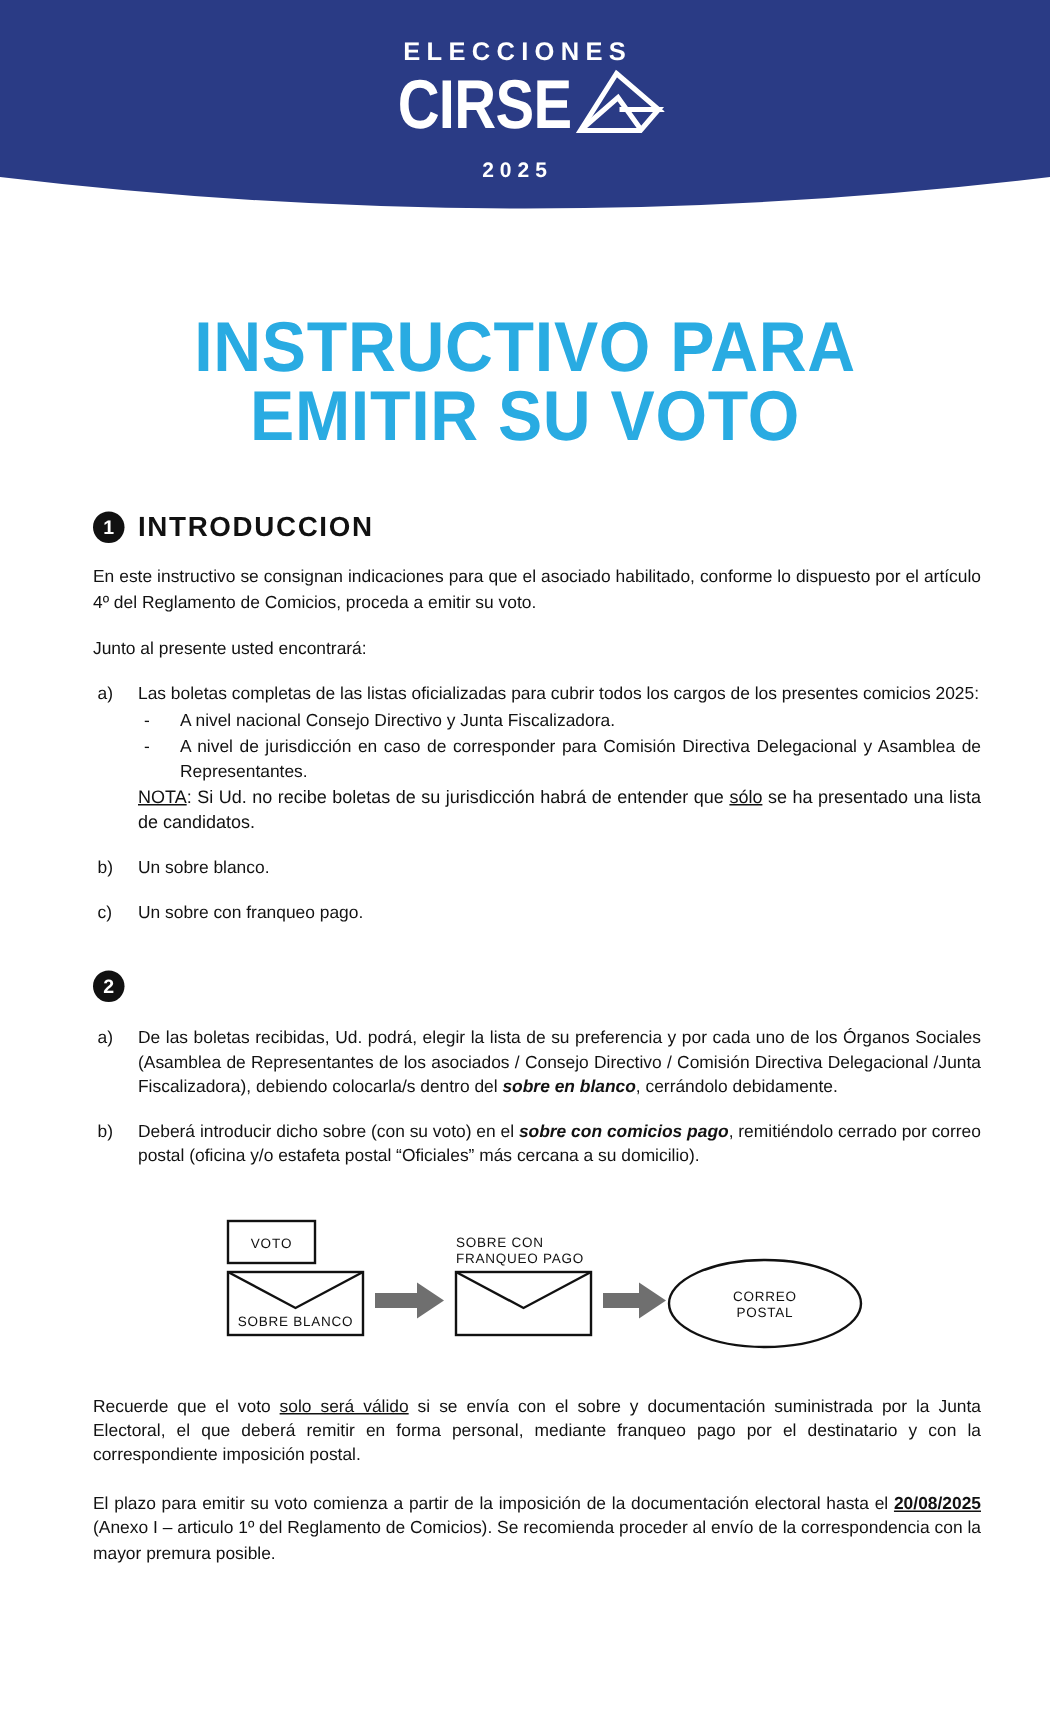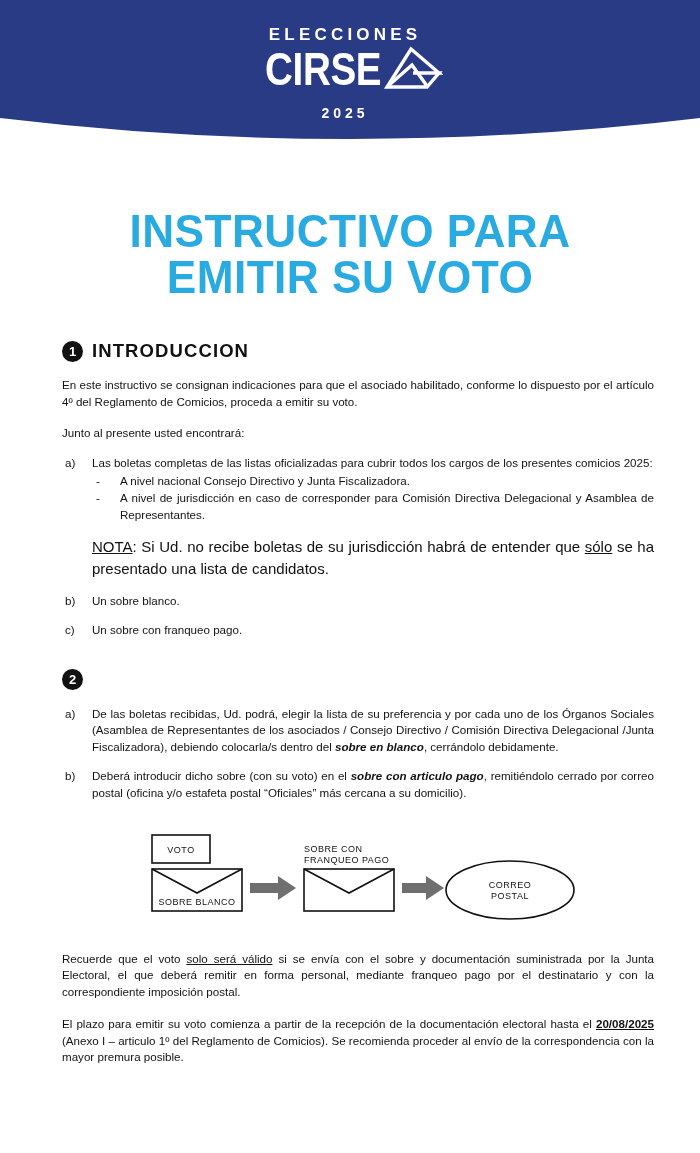--- a/index.html
+++ b/index.html
@@ -169,23 +169,22 @@
     position: relative;
     padding-left: 28px;
     margin-top: 1px;
   }
   ul.dashes > li.sub > .dash {
     position: absolute;
     left: 4px;
     top: 0;
   }
   .note {
-    margin-top: 13px;
     padding-left: 30px;
-    font-size: 15px;
+    font-size: 12px;
     line-height: 1.42;
     text-align: justify;
   }
   .u { text-decoration: underline; }
   .bi { font-weight: bold; font-style: italic; }
   .bu { font-weight: bold; text-decoration: underline; }
 
   
   .diagram-wrap {
     margin-top: 22px;
@@ -265,21 +264,21 @@
     <div class="sec-num">2</div>
   </div>
 
   <ol class="alpha" style="margin-top:16px;">
     <li class="item">
       <span class="mk">a)</span>
       <span>De las boletas recibidas, Ud. podrá, elegir la lista de su preferencia y por cada uno de los Órganos Sociales (Asamblea de Representantes de los asociados / Consejo Directivo / Comisión Directiva Delegacional /Junta Fiscalizadora), debiendo colocarla/s dentro del </span><span class="bi">sobre en blanco</span><span>, cerrándolo debidamente.</span>
     </li>
     <li class="item">
       <span class="mk">b)</span>
-      <span>Deberá introducir dicho sobre (con su voto) en el </span><span class="bi">sobre con articulo pago</span><span>, remitiéndolo cerrado por correo postal (oficina y/o estafeta postal “Oficiales” más cercana a su domicilio).</span>
+      <span>Deberá introducir dicho sobre (con su voto) en el </span><span class="bi">sobre con comicios pago</span><span>, remitiéndolo cerrado por correo postal (oficina y/o estafeta postal “Oficiales” más cercana a su domicilio).</span>
     </li>
   </ol>
 
   <div class="diagram-wrap">
     <svg width="440" height="110" viewBox="0 0 440 110">
 
       <rect x="14" y="12" width="58" height="28" fill="#ffffff" stroke="#111111" stroke-width="1.6"></rect>
       <text x="43" y="30" text-anchor="middle" font-family="Liberation Sans, sans-serif" font-size="9" letter-spacing="0.6" fill="#111111">VOTO</text>
 
       <rect x="14" y="46" width="90" height="42" fill="#ffffff" stroke="#111111" stroke-width="1.6"></rect>
@@ -300,16 +299,16 @@
       <text x="372" y="65" text-anchor="middle" font-family="Liberation Sans, sans-serif" font-size="9" letter-spacing="0.5" fill="#111111">CORREO</text>
       <text x="372" y="76" text-anchor="middle" font-family="Liberation Sans, sans-serif" font-size="9" letter-spacing="0.5" fill="#111111">POSTAL</text>
     </svg>
   </div>
 
   <p class="para" style="margin-top:18px;">
     <span>Recuerde que el voto </span><span class="u">solo será válido</span><span> si se envía con el sobre y documentación suministrada por la Junta Electoral, el que deberá remitir en forma personal, mediante franqueo pago por el destinatario y con la correspondiente imposición postal.</span>
   </p>
 
   <p class="para" style="margin-top:16px;">
-    <span>El plazo para emitir su voto comienza a partir de la recepción de la documentación electoral hasta el </span><span class="bu">20/08/2025</span><span> (Anexo I – articulo 1º del Reglamento de Comicios). Se recomienda proceder al envío de la correspondencia con la mayor premura posible.</span>
+    <span>El plazo para emitir su voto comienza a partir de la imposición de la documentación electoral hasta el </span><span class="bu">20/08/2025</span><span> (Anexo I – articulo 1º del Reglamento de Comicios). Se recomienda proceder al envío de la correspondencia con la mayor premura posible.</span>
   </p>
 
 </div>
 
 </body></html>

